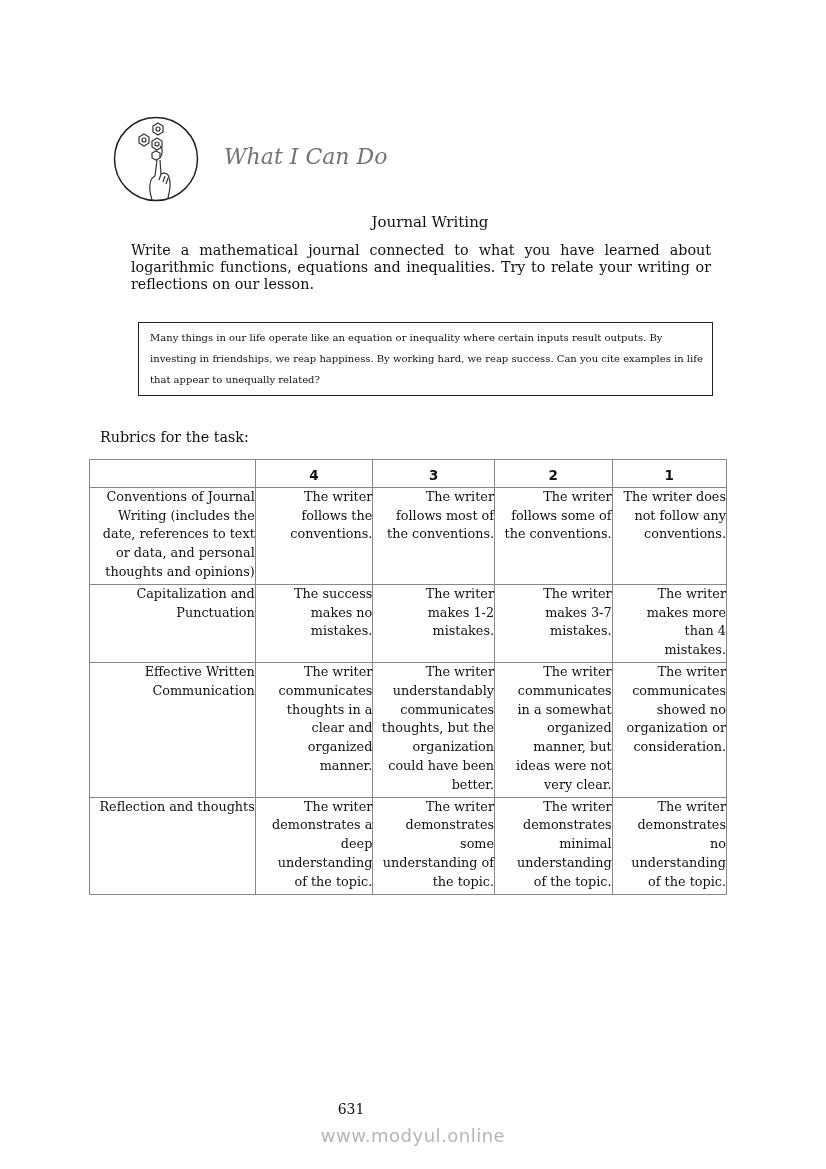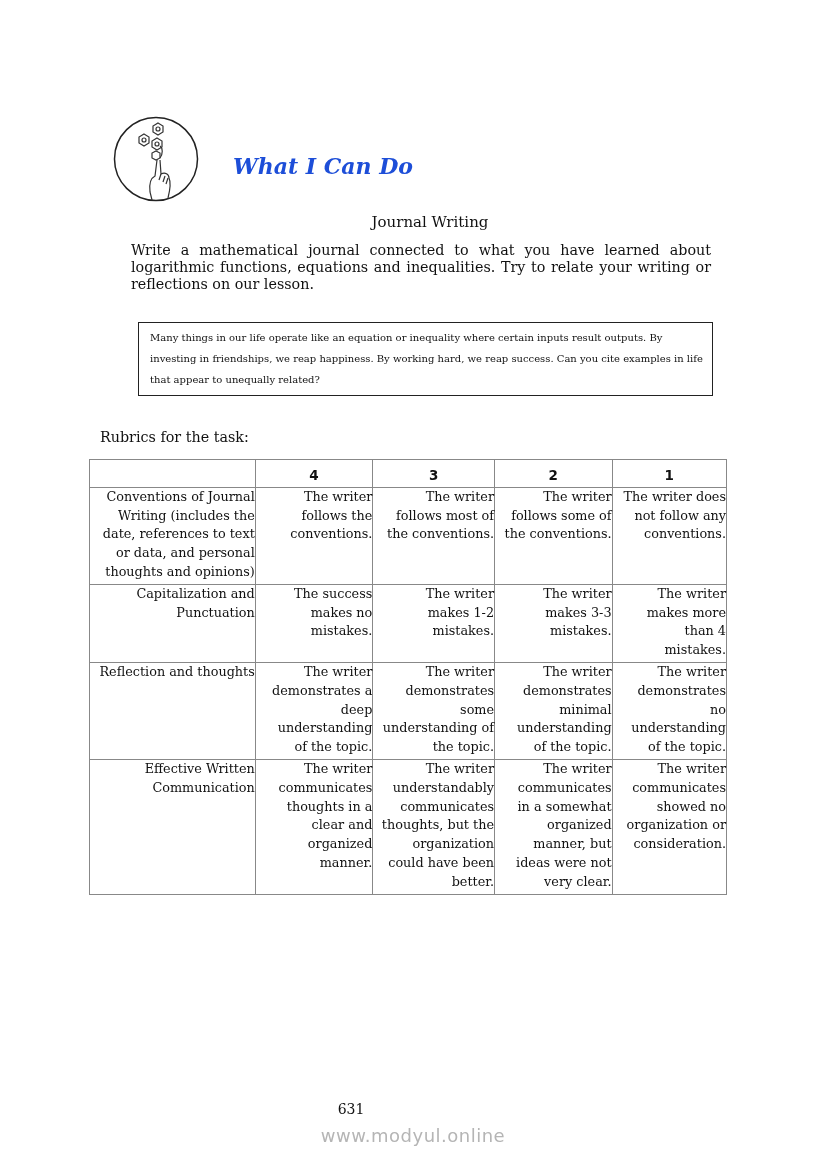--- a/index.html
+++ b/index.html
@@ -1,18 +1,18 @@
 <!DOCTYPE html>
 <html><head>
   <meta charset="utf-8">
   <style>
     html, body { margin: 0; padding: 0; background: #ffffff; }
     body { width: 826px; height: 1169px; position: relative; overflow: hidden; font-family: "DejaVu Serif", serif; color: #111; }
     .icon-circle { position: absolute; left: 113px; top: 116px; width: 86px; height: 86px; }
-    .title { position: absolute; left: 224px; top: 144px; font-family: "DejaVu Serif", serif; font-weight: bold; font-style: italic; font-size: 22px; color: #1d4ed8; margin: 9px; }
+    .title { position: absolute; left: 224px; top: 144px; font-family: "DejaVu Serif", serif; font-weight: normal; font-style: italic; font-size: 22px; color: #737373; margin: 0; }
     .subtitle { position: absolute; left: 0; width: 860px; top: 213px; text-align: center; font-size: 15px; }
     .intro { position: absolute; left: 131px; top: 242px; width: 580px; font-size: 14.3px; line-height: 17px; text-align: justify; text-align-last: left; margin: 0; }
     .prompt-box { position: absolute; left: 138px; top: 322px; width: 555px; border: 1.5px solid #222; padding: 4px 7px 5px 11px; font-size: 10px; line-height: 21px; }
     .rubric-label { position: absolute; left: 100px; top: 429px; font-size: 14.3px; }
     table.rubric { position: absolute; left: 89px; top: 459px; width: 638px; border-collapse: collapse; font-size: 12.8px; line-height: 18.8px; }
     table.rubric th, table.rubric td { border: 1px solid #888; vertical-align: top; padding: 0 0 2px 7px; text-align: right; }
     table.rubric th { font-family: "DejaVu Sans", sans-serif; font-weight: bold; font-size: 13.5px; text-align: center; padding: 6px 0 2px 0; height: 18px; }
     .col0 { width: 157px; } .col1 { width: 111px; } .col2 { width: 115px; } .col3 { width: 111px; } .col4 { width: 108px; }
     .page-number { position: absolute; left: 0; width: 702px; top: 1101px; text-align: center; font-size: 14px; }
     .watermark { position: absolute; left: 0; width: 826px; top: 1125px; text-align: center; font-family: "DejaVu Sans", sans-serif; font-size: 18px; color: #b5b5b5; letter-spacing: 0.5px; }
@@ -62,34 +62,34 @@
       <td>Conventions of Journal Writing (includes the date, references to text or data, and personal thoughts and opinions)</td>
       <td>The writer follows the conventions.</td>
       <td>The writer follows most of the conventions.</td>
       <td>The writer follows some of the conventions.</td>
       <td>The writer does not follow any conventions.</td>
     </tr>
     <tr>
       <td>Capitalization and Punctuation</td>
       <td>The success makes no mistakes.</td>
       <td>The writer makes 1-2 mistakes.</td>
-      <td>The writer makes 3-3 mistakes.</td>
+      <td>The writer makes 3-7 mistakes.</td>
       <td>The writer makes more than 4 mistakes.</td>
+    </tr>
+    <tr>
+      <td>Effective Written Communication</td>
+      <td>The writer communicates thoughts in a clear and organized manner.</td>
+      <td>The writer understandably communicates thoughts, but the organization could have been better.</td>
+      <td>The writer communicates in a somewhat organized manner, but ideas were not very clear.</td>
+      <td>The writer communicates showed no organization or consideration.</td>
     </tr>
     <tr>
       <td>Reflection and thoughts</td>
       <td>The writer demonstrates a deep understanding of the topic.</td>
       <td>The writer demonstrates some understanding of the topic.</td>
       <td>The writer demonstrates minimal understanding of the topic.</td>
       <td>The writer demonstrates no understanding of the topic.</td>
     </tr>
-    <tr>
-      <td>Effective Written Communication</td>
-      <td>The writer communicates thoughts in a clear and organized manner.</td>
-      <td>The writer understandably communicates thoughts, but the organization could have been better.</td>
-      <td>The writer communicates in a somewhat organized manner, but ideas were not very clear.</td>
-      <td>The writer communicates showed no organization or consideration.</td>
-    </tr>
   </tbody>
 </table>
 
 <div class="page-number">631</div>
 <div class="watermark">www.modyul.online</div>
 
 </body></html>

